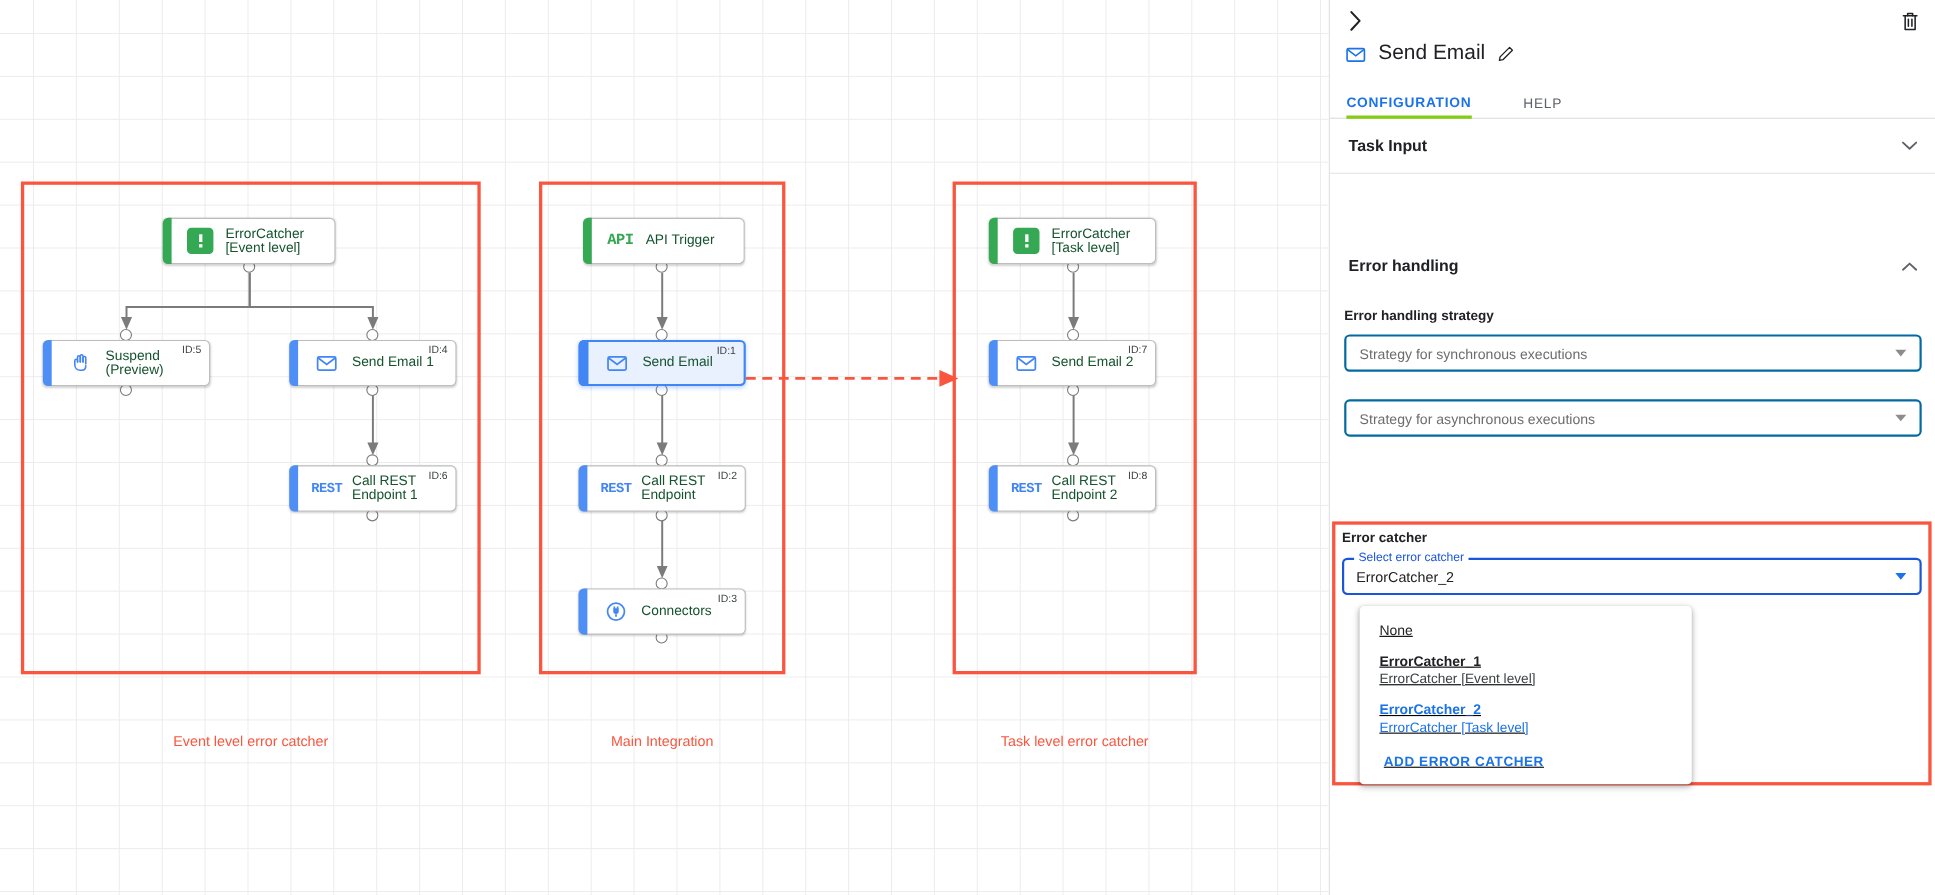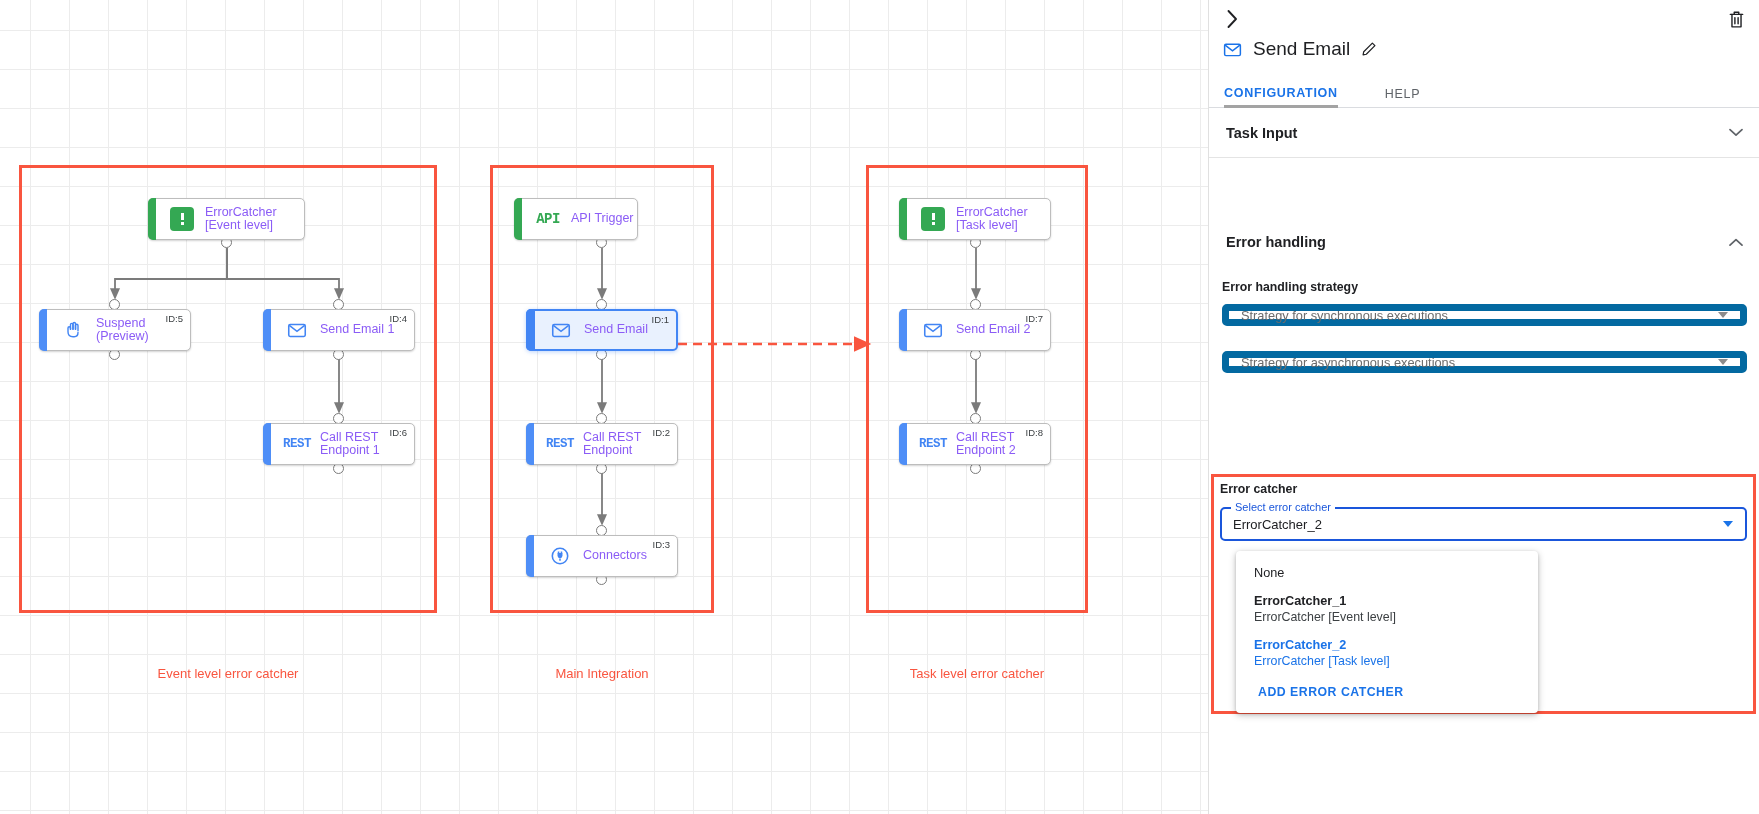--- a/index.html
+++ b/index.html
@@ -69,21 +69,21 @@
   .node .nicon {
     position: absolute;
     left: 20px;
     width: 26px; height: 26px;
     display: flex; align-items: center; justify-content: center;
   }
   .node .nlabel {
     position: absolute;
     left: 56px;
     font-size: 12.5px;
-    color: #8b5cf6;
+    color: #14532d;
     line-height: 13.5px;
     white-space: pre-line;
   }
   .node .nid {
     position: absolute;
     right: 7px; top: 3px;
     font-size: 9.5px;
     color: #3c4043;
   }
 
@@ -170,21 +170,21 @@
   .tab {
     height: 28px;
     font-size: 12.5px;
     letter-spacing: .7px;
     color: #5f6368;
     display: flex; align-items: center;
     cursor: pointer;
   }
   .tab.t1 { margin-left: 15px; }
   .tab.t2 { margin-left: 47px; }
-  .tab.active { color: #1a73e8; font-weight: 600; border-bottom: 3px solid #a3a3a3; }
+  .tab.active { color: #1a73e8; font-weight: 600; border-bottom: 3px solid #84cc16; }
 
   
   .acc {
     position: absolute; left: 0;
     width: 551px; height: 50px;
     border-bottom: 1px solid #e4e4e4;
     display: flex; align-items: center;
     cursor: pointer;
   }
   .acc .acc-label {
@@ -211,22 +211,22 @@
     text-decoration: underline;
     cursor: pointer;
   }
   .field-title {
     margin: 14px 0 0 13px;
     font-size: 12.3px; font-weight: 700; color: #202124;
   }
   .select-box {
     position: relative;
     margin: 10px 13px 0 13px;
-    height: 22px;
-    border: 7px solid #0369a1;
+    height: 34px;
+    border: 2px solid #0369a1;
     border-radius: 5px;
     display: flex; align-items: center;
     cursor: pointer;
   }
   .select-box .sel-text {
     margin-left: 12px; font-size: 12.8px; color: #6c6c6c;
   }
   .caret-dn {
     position: absolute; right: 12px;
     width: 0; height: 0;
@@ -283,20 +283,21 @@
 
   
   #ec-menu {
     position: absolute;
     left: 1236px; top: 551px;
     width: 302px;
     background: #fff;
     border-radius: 4px;
     box-shadow: 0 2px 7px rgba(0,0,0,.26), 0 1px 3px rgba(0,0,0,.14);
     padding: 8px 0 10px 0;
+    text-decoration: underline;
   }
   .menu-item {
     padding: 7px 18px 7px 18px;
     cursor: pointer;
   }
   .menu-item .mi-primary {
     font-size: 12.7px; color: #202124;
   }
   .menu-item.opt .mi-primary { font-weight: 700; }
   .menu-item .mi-secondary {
@@ -419,21 +420,21 @@
     <div class="node blue" style="left:263px; top:423px; width:152px;">
       <span class="accent"></span>
       <span class="nicon">
           <span class="ic-rest">REST</span>
         </span>
       <span class="nlabel">Call REST
 Endpoint 1</span>
       <span class="nid">ID:6</span>
     </div>
 
-    <div class="node green" style="left:514px; top:198px; width:124px;">
+    <div class="node green" style="left:530px; top:198px; width:147px;">
       <span class="accent"></span>
       <span class="nicon">
           <span class="ic-api">API</span>
         </span>
       <span class="nlabel">API Trigger</span>
     </div>
 
     <div class="node blue selected" style="left:526px; top:309px; width:152px;">
       <span class="accent"></span>
       <span class="nicon">

